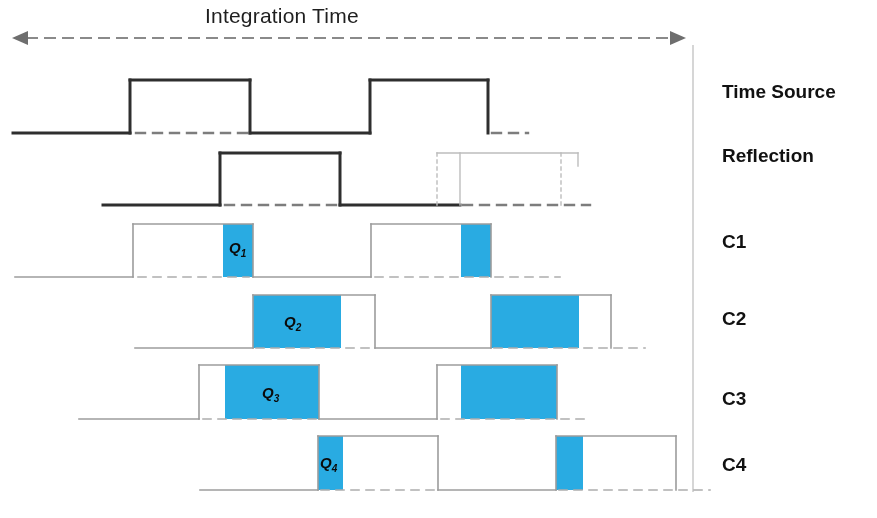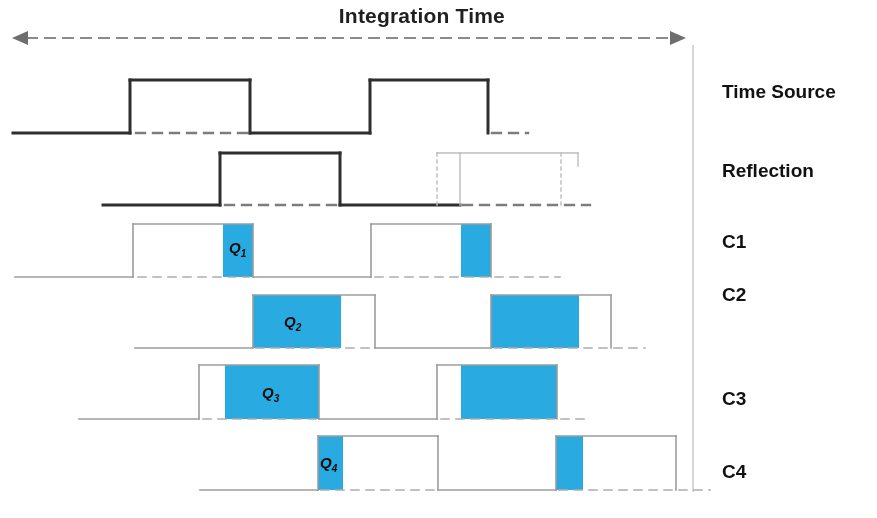--- a/index.html
+++ b/index.html
@@ -2,32 +2,32 @@
 <html><head>
 <meta charset="utf-8">
 <style>
   html,body{margin:0;padding:0;background:#fff;}
   #stage{
     position:relative;width:877px;height:518px;background:#ffffff;overflow:hidden;
     font-family:"Liberation Sans", sans-serif;
   }
   #wave-svg{position:absolute;left:0;top:0;}
   .diagram-title{
-    position:absolute;left:205px;top:4px;width:300px;text-align:right;
-    font-size:21px;font-weight:bold;color:#1f1f1f;letter-spacing:.2px;
+    position:absolute;left:205px;top:4px;width:300px;text-align:left;
+    font-size:21px;font-weight:normal;color:#1f1f1f;letter-spacing:.2px;
   }
   .row-label{
     position:absolute;left:722px;font-size:19px;font-weight:bold;color:#111;white-space:nowrap;
   }
   .lbl0{top:81px;}
-  .lbl1{top:160px;}
+  .lbl1{top:145px;}
   .lbl2{top:231px;}
-  .lbl3{top:284px;}
+  .lbl3{top:308px;}
   .lbl4{top:388px;}
-  .lbl5{top:454px;margin-top:7px;}
+  .lbl5{top:454px;}
 </style>
 </head>
 <body>
 
 <div id="stage">
   <svg id="wave-svg" width="877" height="518" viewBox="0 0 877 518">
       <g>
         <line x1="26" y1="38" x2="672" y2="38" stroke="#8a8a8a" stroke-width="2" stroke-dasharray="12,6"></line>
         <polygon points="12,38 28,31 28,45" fill="#6e6e6e"></polygon>
         <polygon points="686,38 670,31 670,45" fill="#6e6e6e"></polygon>

